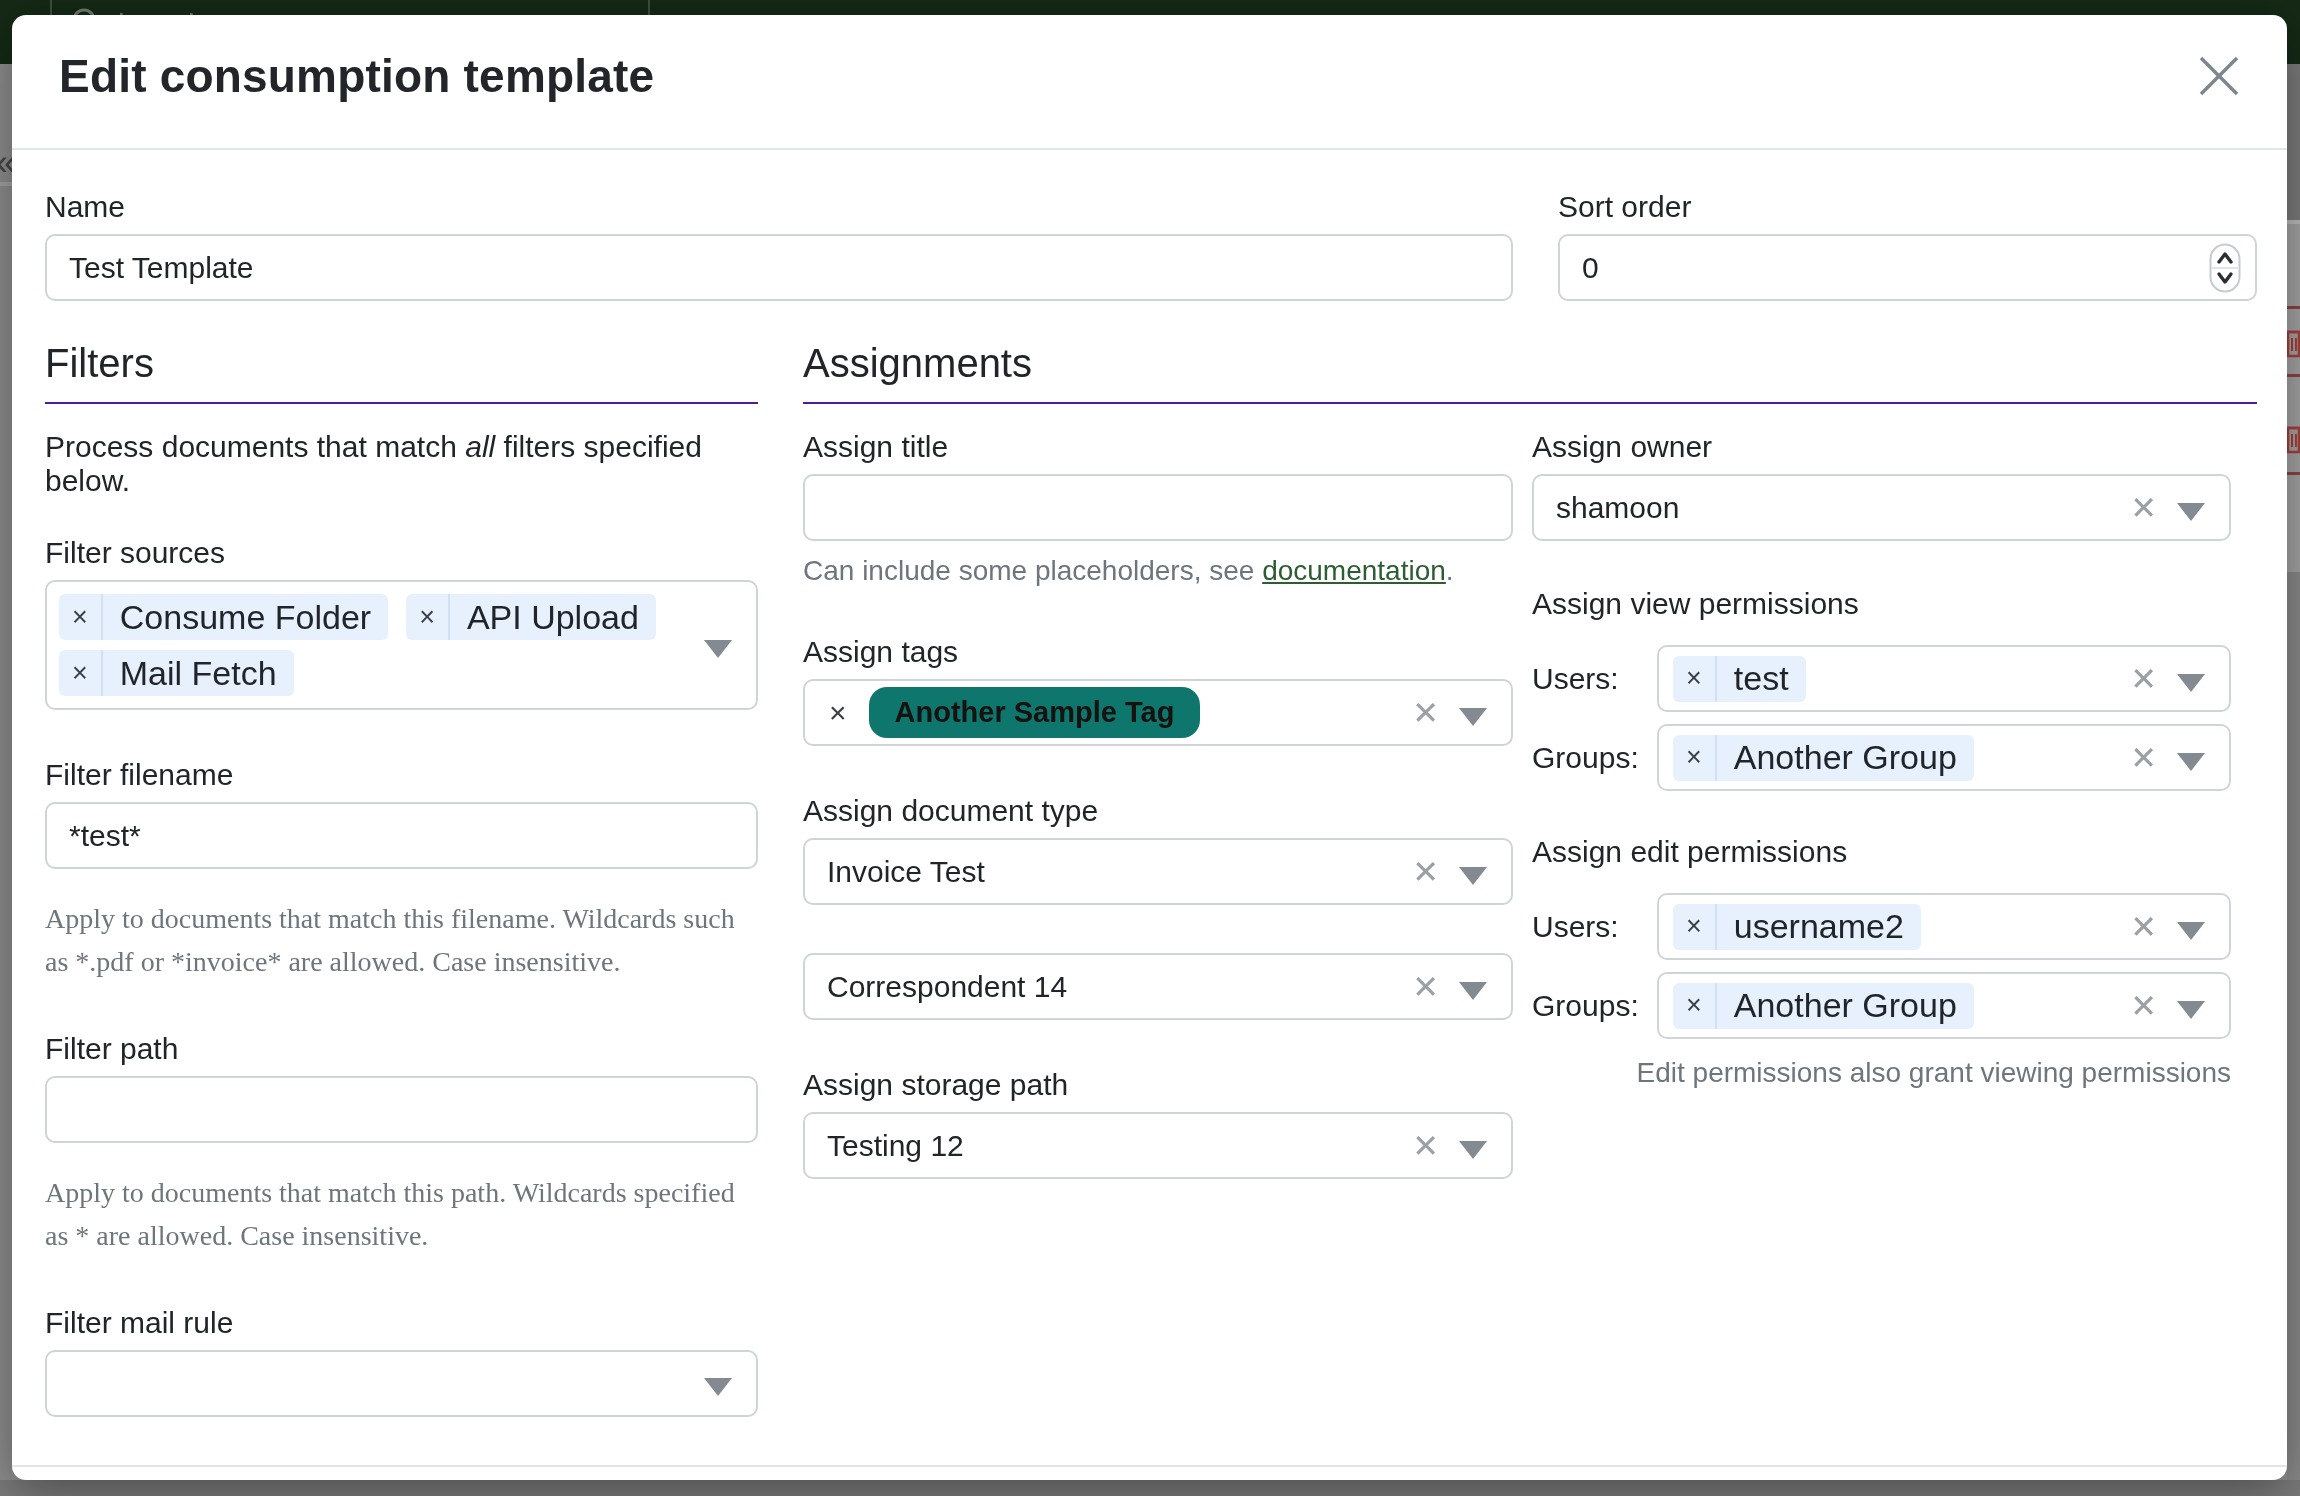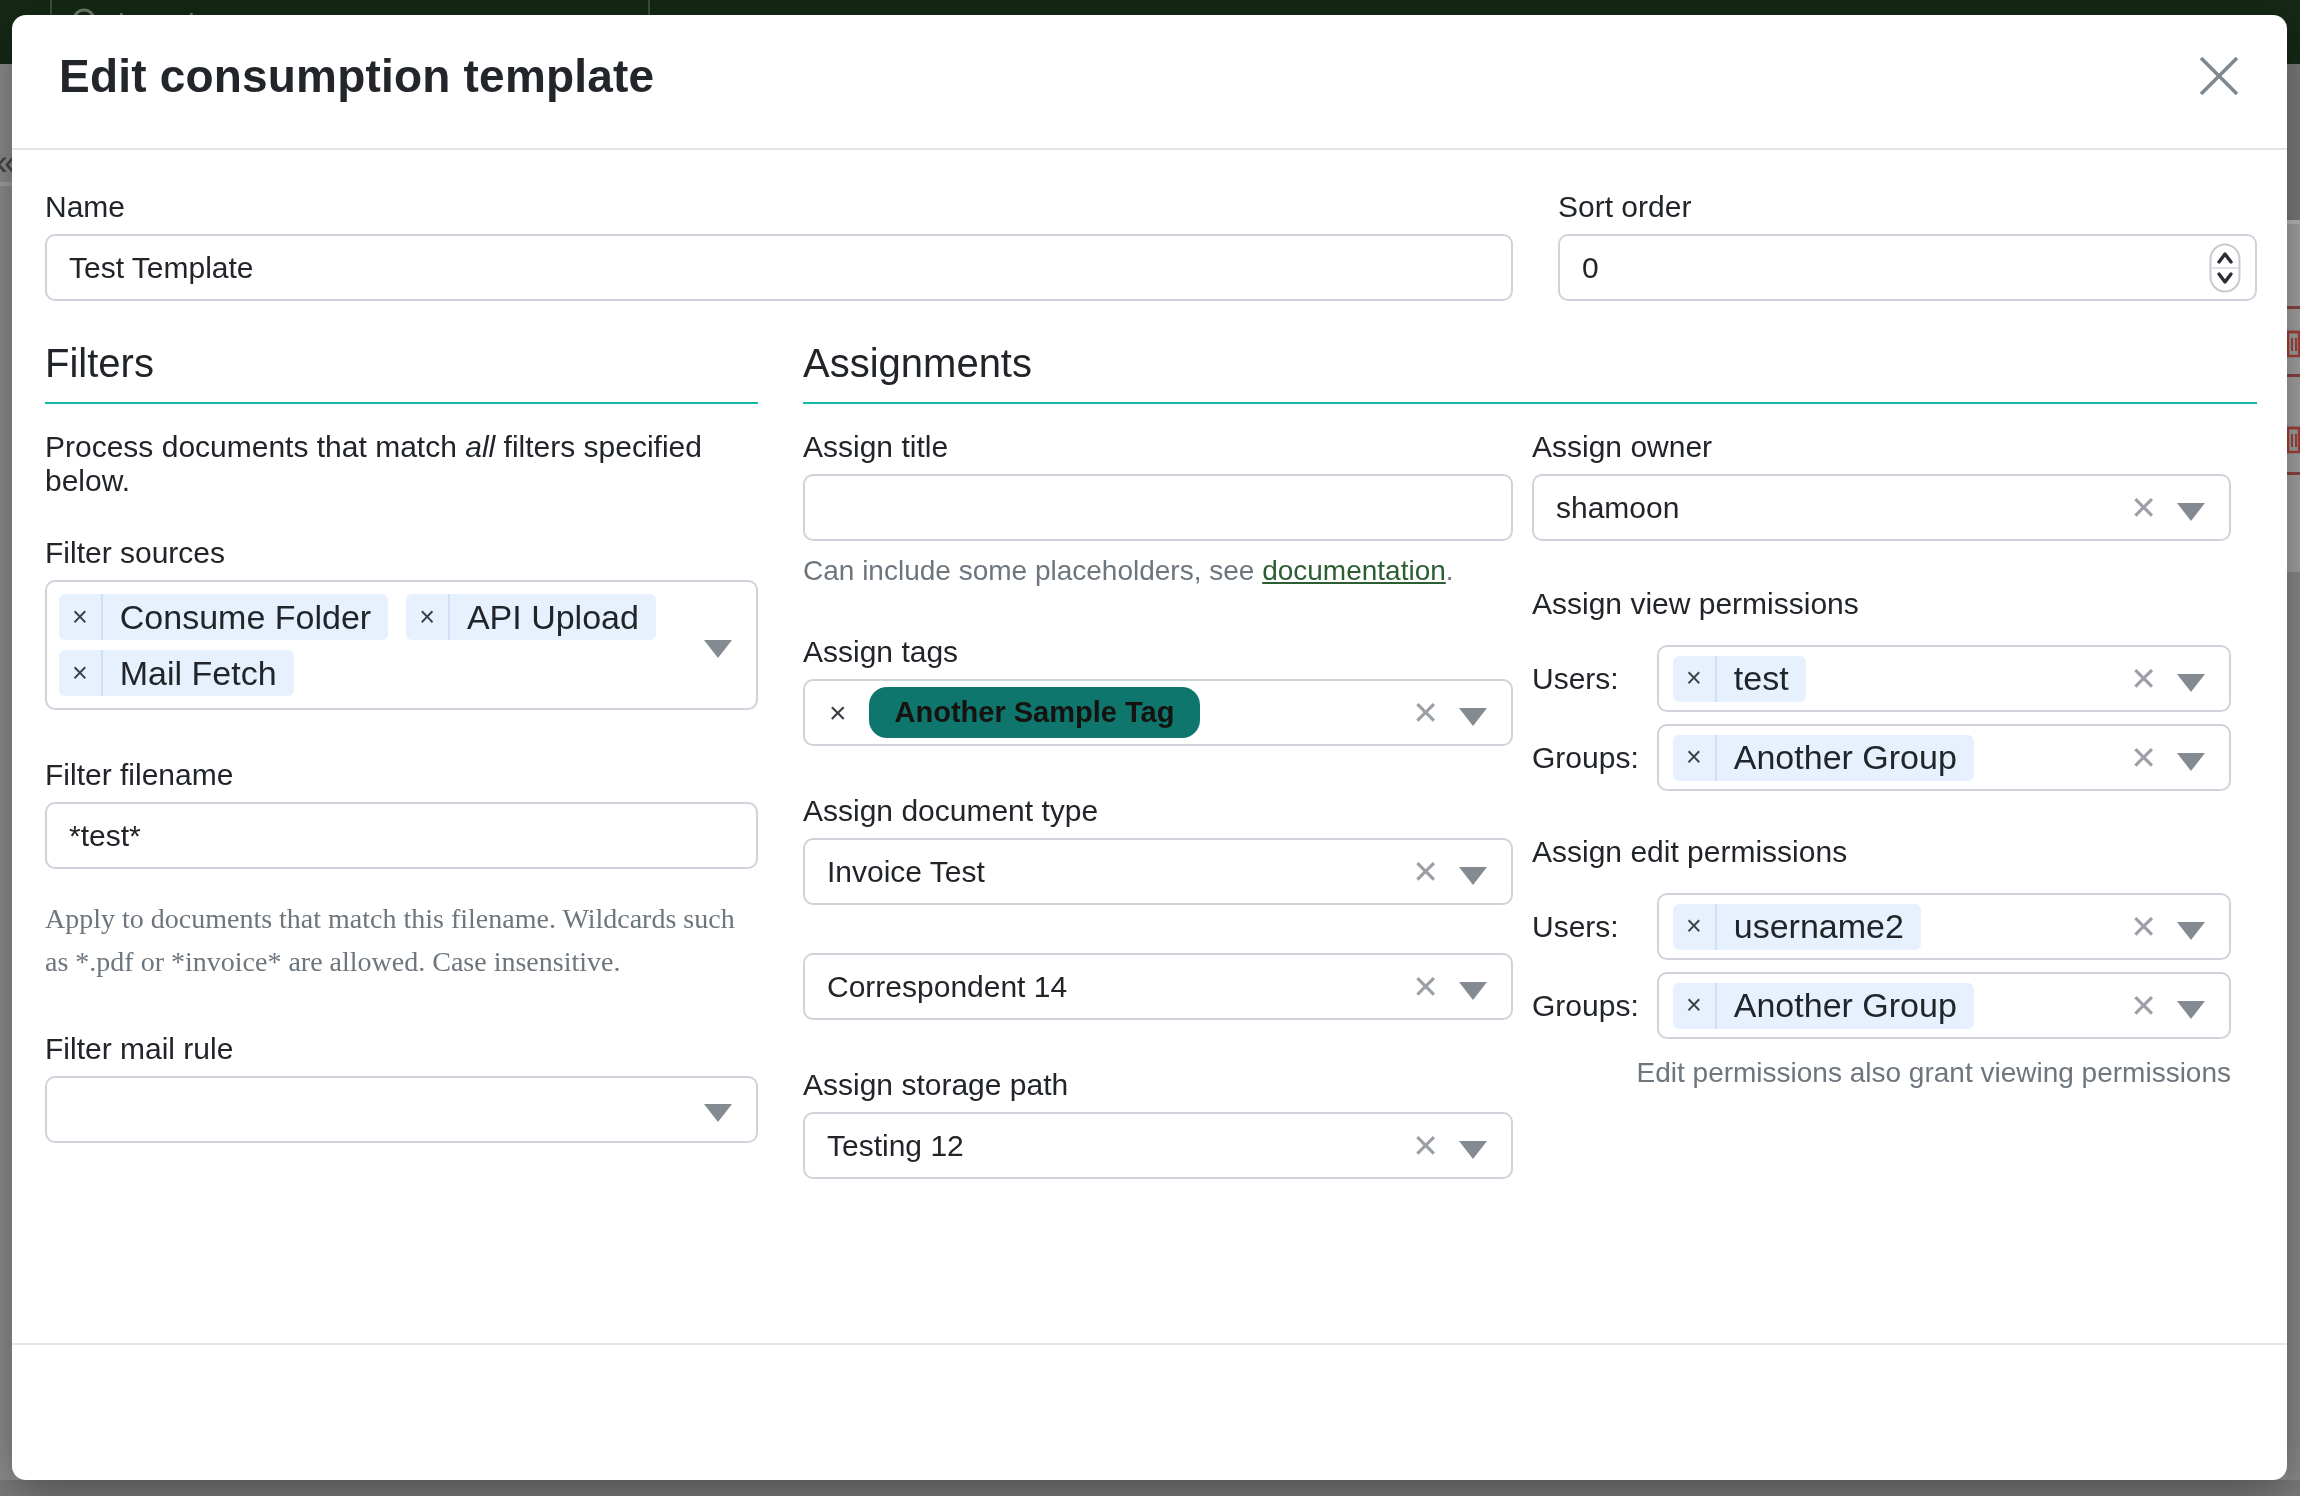--- a/index.html
+++ b/index.html
@@ -37,21 +37,21 @@
   .col3  { grid-column:3; }
   .assign-wrap { grid-column:2 / span 2; }
 
   label, .lbl { display:block; font-size:30px; color:#212529; margin-bottom:10px; }
   .row1 { margin-bottom:40px; }
   .group { margin-bottom:48px; }
 
   .tinput { width:100%; height:67px; border:2px solid #cfd4da; border-radius:10px; font-size:30px; color:#212529;
     padding:4px 22px; font-family:inherit; outline:none; background:#fff; }
 
-  .section-h { font-size:40px; font-weight:500; color:#212529; padding-bottom:16px; border-bottom:2px solid #14b8a6; margin-bottom:26px; }
+  .section-h { font-size:40px; font-weight:500; color:#212529; padding-bottom:16px; border-bottom:2px solid #4c1d95; margin-bottom:26px; }
   .intro { font-size:30px; color:#212529; margin-bottom:38px; }
   .hint { font-size:28px; color:#6d757d; line-height:1.55; margin-top:28px;font-family:Liberation Serif, serif; }
 
   
   .select { position:relative; width:100%; height:67px; border:2px solid #cfd4da; border-radius:10px; background:#fff;
     display:flex; align-items:center; padding:0 100px 0 14px; cursor:pointer; }
   .select .value { font-size:30px; color:#212529; padding-left:8px; }
   .sel-clear { position:absolute; right:72px; top:50%; transform:translateY(-50%); font-size:32px; color:#9aa0a6; cursor:pointer; line-height:1; }
   .caret { position:absolute; right:24px; top:50%; transform:translateY(-28%); width:0; height:0;
     border-left:14px solid transparent; border-right:14px solid transparent; border-top:18px solid #848a91; cursor:pointer; }
@@ -180,20 +180,25 @@
           <span class="caret"></span>
         </div>
       </div>
 
       <div class="group">
         <label>Filter filename</label>
         <input class="tinput" type="text" value="*test*" style="">
         <div class="hint">Apply to documents that match this filename. Wildcards such as *.pdf or *invoice* are allowed. Case insensitive.</div>
       </div>
 
+      <div class="group">
+        <label>Filter path</label>
+        <input class="tinput" type="text" value="" style="">
+        <div class="hint">Apply to documents that match this path. Wildcards specified as * are allowed. Case insensitive.</div>
+      </div>
 
       <div class="group">
         <label>Filter mail rule</label>
         <div class="select no-clear">
           <span class="value"></span>
           <span class="caret"></span>
         </div>
       </div>
     </div>
 

